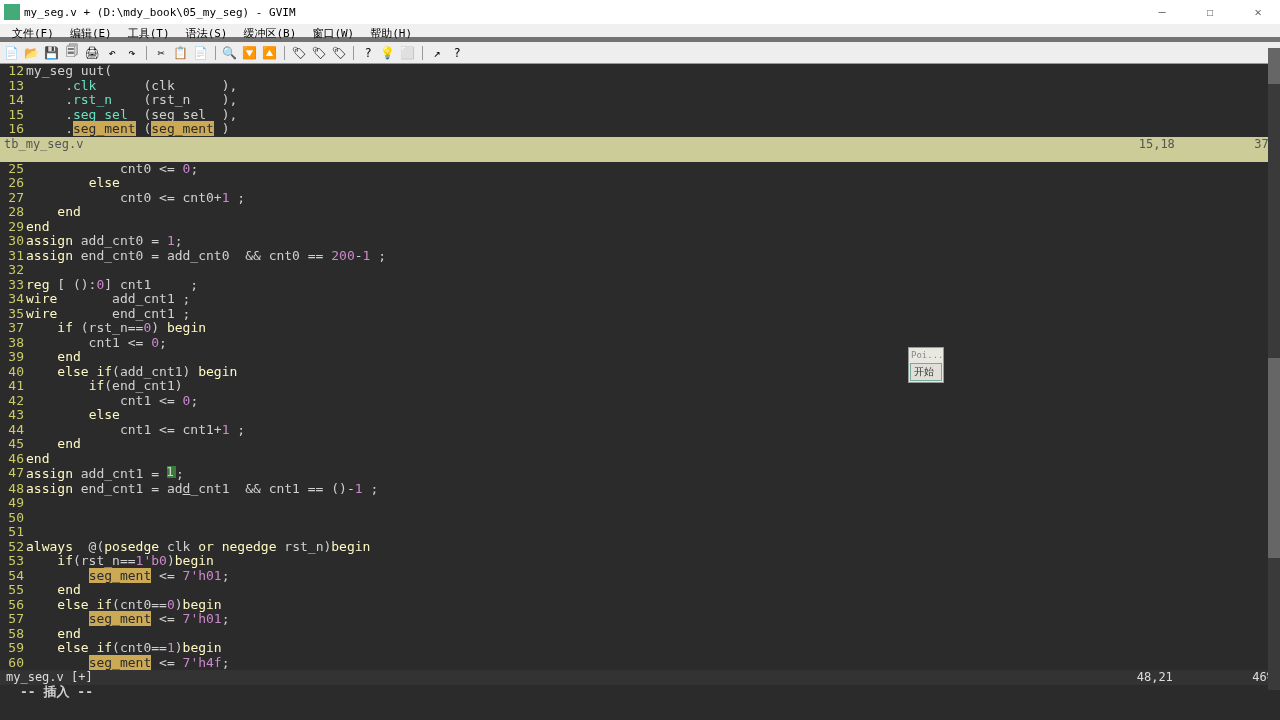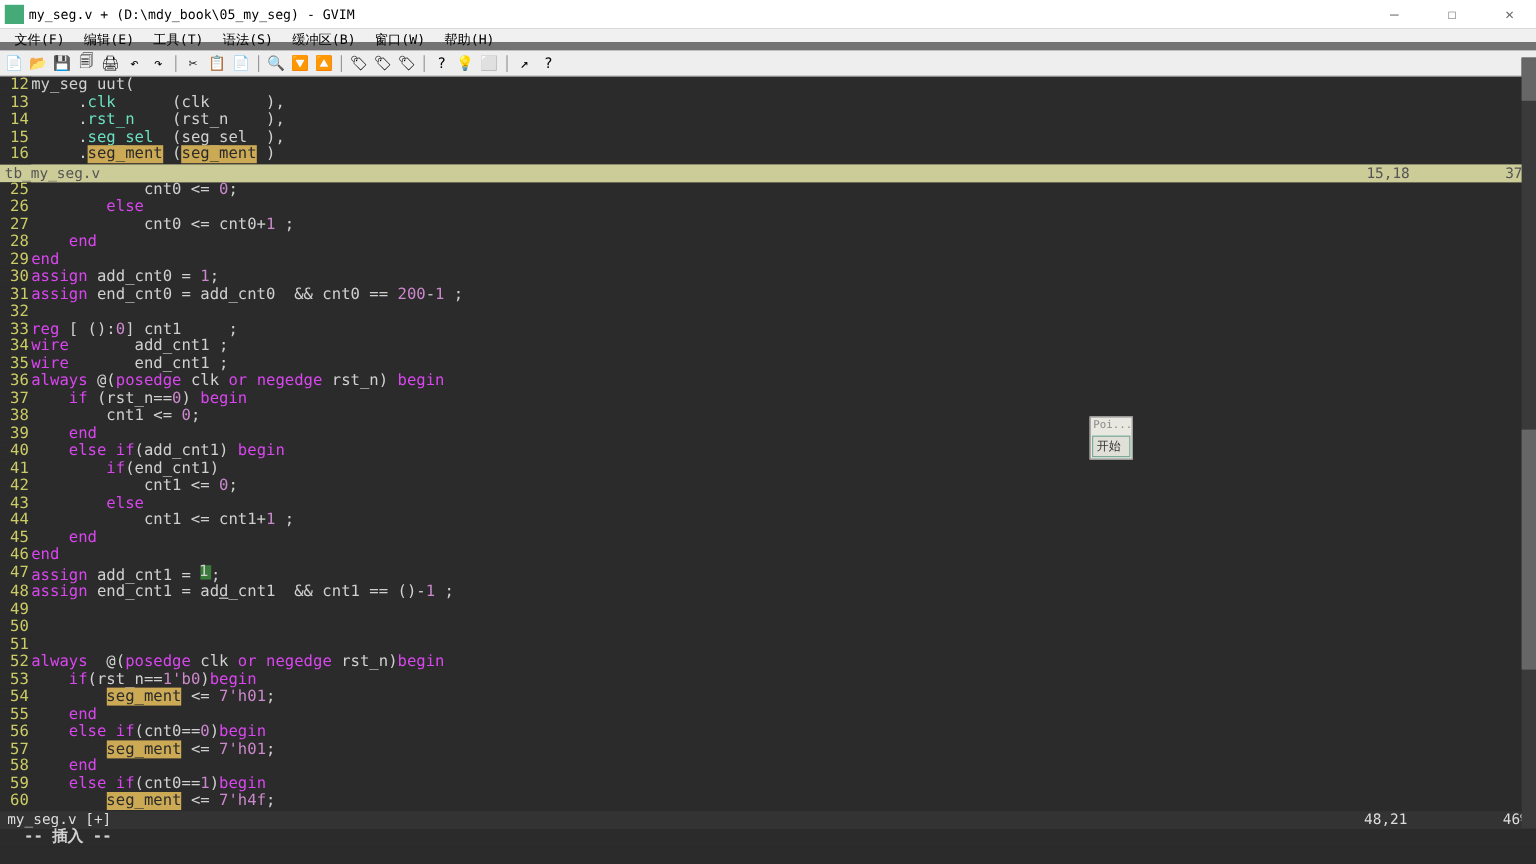--- a/index.html
+++ b/index.html
@@ -2,35 +2,35 @@
 <html><head>
 <meta charset="utf-8">
 <style>
 * { margin: 0; padding: 0; box-sizing: border-box; }
 body { font-family: "NSimSun", monospace; font-size: 12px; background: #2b2b2b; width: 1280px; height: 720px; overflow: hidden; }
 .title-bar { height: 24px; background: #fff; display: flex; align-items: center; padding: 0 4px; }
 .title-icon { width: 16px; height: 16px; background: #4a7; margin-right: 4px; }
 .title-text { flex: 1; color: #000; font-size: 11px; }
 .window-controls { display: flex; gap: 12px; }
 .win-btn { width: 36px; height: 20px; display: flex; align-items: center; justify-content: center; cursor: pointer; color:#666; }
-.menu-bar { height: 18px; background: #f0f0f0; display: flex; padding: 0 4px; border-bottom: 7px solid #737373; }
+.menu-bar { height: 18px; background: #f0f0f0; display: flex; padding: 0 4px; border-bottom: 5px solid #737373; }
 .menu-item { padding: 2px 8px; color: #000; font-size: 11px; cursor: pointer; }
 .toolbar { height: 22px; background: #eee; display: flex; align-items: center; padding: 0 4px; gap: 4px; border-bottom: 1px solid #999; }
 .tb-icon { width: 16px; height: 16px; display: flex; align-items: center; justify-content: center; font-size: 12px; cursor: pointer; }
 .tb-sep { width: 1px; height: 14px; background: #999; margin: 0 2px; }
 .editor { background: #2b2b2b; font-family: "NSimSun", Consolas, monospace; font-size: 13px; line-height: 14.5px; position: relative; }
 .pane { position: relative; }
 .line { display: flex; white-space: pre; }
 .ln { width: 26px; text-align: right; color: #cccc66; background: #2b2b2b; padding-right: 2px; user-select: none; }
 .code { color: #d0d0d0; }
-.kw { color: #d946ef; }
+.kw { color: #fef9c3; }
 .sp { color: #6be0c0; }
 .num { color: #cc88cc; }
 .hl { background: #ccaa55; color: #2b2b2b; }
-.tab-line { background: #cccc99; color: #555; height: 15px; padding: 0 4px; display: flex; align-items: center; font-size: 12px; }
+.tab-line { background: #cccc99; color: #555; height: 25px; padding: 0 4px; display: flex; font-size: 12px; }
 .tab-line-ruler { flex:1; text-align:right; color:#555; }
 .status-bar { background: #333; color: #ddd; height: 15px; display: flex; align-items: center; padding: 0 6px; font-size: 12px; }
 .status-left { flex:1; }
 .status-right { text-align:right; }
 .insert-line { background: #2b2b2b; color: #d0d0d0; height: 15px; padding: 0 20px; font-weight:bold; }
 .cursor-mark { display:inline-block; width:9px; height:12px; background:#3a7a3a; position: relative; }
 .cursor-mark::after { content:"1"; position:absolute; left:-1px; top:-1px; color:#d0d0d0; }
 .cursor-red { color:#d0d0d0; }
 .floating-box { position: absolute; left: 908px; top: 347px; width: 36px; background: #e8e8e0; border: 1px solid #999; font-size: 10px; z-index:10; }
 .floating-box-title { padding: 2px; color:#888; font-size:9px; }
@@ -108,21 +108,20 @@
       <div class="line"><span class="ln">26</span><span class="code"><span class="code">        </span><span class="kw">else</span></span></div>
       <div class="line"><span class="ln">27</span><span class="code"><span class="code">            cnt0 &lt;= cnt0+</span><span class="num">1</span><span class="code"> ;</span></span></div>
       <div class="line"><span class="ln">28</span><span class="code"><span class="code">    </span><span class="kw">end</span></span></div>
       <div class="line"><span class="ln">29</span><span class="code"><span class="kw">end</span></span></div>
       <div class="line"><span class="ln">30</span><span class="code"><span class="kw">assign</span><span class="code"> add_cnt0 = </span><span class="num">1</span><span class="code">;</span></span></div>
       <div class="line"><span class="ln">31</span><span class="code"><span class="kw">assign</span><span class="code"> end_cnt0 = add_cnt0  &amp;&amp; cnt0 == </span><span class="num">200</span><span class="code">-</span><span class="num">1</span><span class="code"> ;</span></span></div>
       <div class="line"><span class="ln">32</span><span class="code"><span class="code"></span></span></div>
       <div class="line"><span class="ln">33</span><span class="code"><span class="kw">reg</span><span class="code"> [ ():</span><span class="num">0</span><span class="code">] cnt1     ;</span></span></div>
       <div class="line"><span class="ln">34</span><span class="code"><span class="kw">wire</span><span class="code">       add_cnt1 ;</span></span></div>
       <div class="line"><span class="ln">35</span><span class="code"><span class="kw">wire</span><span class="code">       end_cnt1 ;</span></span></div>
-      <div class="line"><span class="ln">36</span><span class="code"><span class="kw">always</span><span class="code"> @(</span><span class="kw">posedge</span><span class="code"> clk </span><span class="kw">or</span><span class="code"> </span><span class="kw">negedge</span><span class="code"> rst_n) </span><span class="kw">begin</span></span></div>
       <div class="line"><span class="ln">37</span><span class="code"><span class="code">    </span><span class="kw">if</span><span class="code"> (rst_n==</span><span class="num">0</span><span class="code">) </span><span class="kw">begin</span></span></div>
       <div class="line"><span class="ln">38</span><span class="code"><span class="code">        cnt1 &lt;= </span><span class="num">0</span><span class="code">;</span></span></div>
       <div class="line"><span class="ln">39</span><span class="code"><span class="code">    </span><span class="kw">end</span></span></div>
       <div class="line"><span class="ln">40</span><span class="code"><span class="code">    </span><span class="kw">else</span><span class="code"> </span><span class="kw">if</span><span class="code">(add_cnt1) </span><span class="kw">begin</span></span></div>
       <div class="line"><span class="ln">41</span><span class="code"><span class="code">        </span><span class="kw">if</span><span class="code">(end_cnt1)</span></span></div>
       <div class="line"><span class="ln">42</span><span class="code"><span class="code">            cnt1 &lt;= </span><span class="num">0</span><span class="code">;</span></span></div>
       <div class="line"><span class="ln">43</span><span class="code"><span class="code">        </span><span class="kw">else</span></span></div>
       <div class="line"><span class="ln">44</span><span class="code"><span class="code">            cnt1 &lt;= cnt1+</span><span class="num">1</span><span class="code"> ;</span></span></div>
       <div class="line"><span class="ln">45</span><span class="code"><span class="code">    </span><span class="kw">end</span></span></div>
       <div class="line"><span class="ln">46</span><span class="code"><span class="kw">end</span></span></div>

